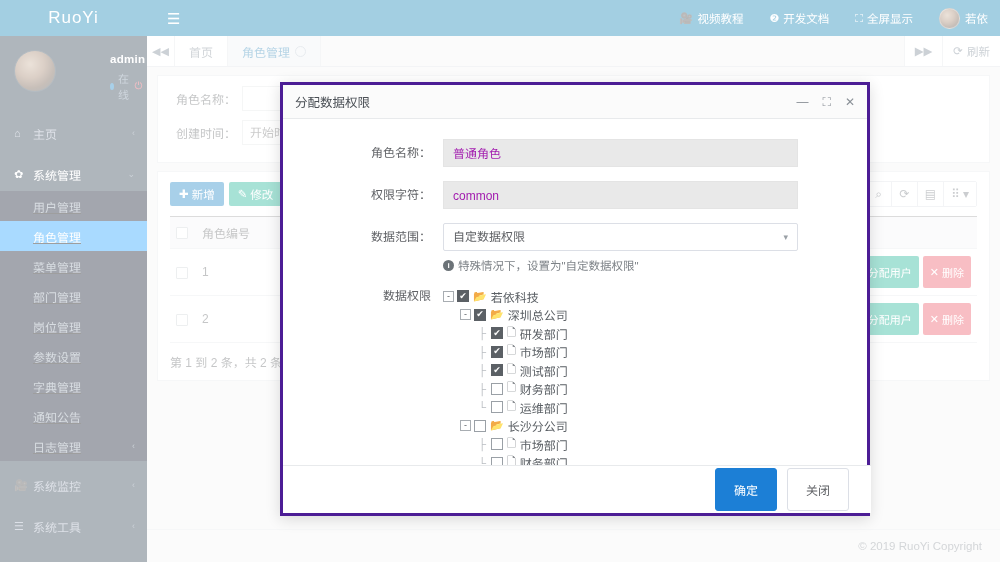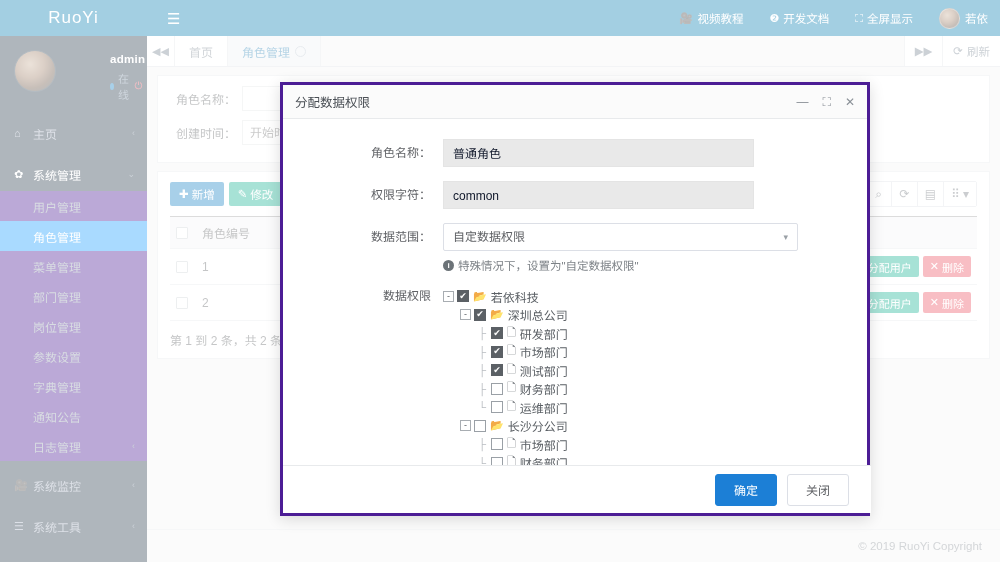--- a/index.html
+++ b/index.html
@@ -56,21 +56,21 @@
     color: #a7b1c2;
     font-size: 12px;
     cursor: pointer;
   }
   .nav-item .ic { margin-right: 6px; font-size: 11px; width: 13px; display:inline-block; }
   .nav-item .caret {
     position: absolute; right: 12px; color: #7b8a9b; font-size: 9px;
   }
   .nav-item.open { color: #ffffff; }
   .nav-item.open .ic { color: #ffffff; }
-  .nav-sub { background: #4c1d95; }
+  .nav-sub { background: #0f172a; text-decoration: underline; }
   .nav-sub .sub-item {
     height: 30px; display: flex; align-items: center;
     padding-left: 33px;
     color: #9aa6b4; font-size: 12px; cursor: pointer;
   }
   .nav-sub .sub-item.active { background: #1e9fff; color: #ffffff; }
   .nav-sub .sub-item .caret { position: absolute; right: 12px; color: #7b8a9b; font-size: 9px; }
   .sub-item-wrap { position: relative; }
   .nav-gap { height: 7px; }
 
@@ -172,21 +172,21 @@
   table.grid td {
     border-bottom: 1px solid #e7eaec; font-size: 12px; color: #676a6c;
     padding: 7px 6px;
   }
   .cbx {
     width: 12px; height: 12px; border: 1px solid #cfd4d8; background: #fff;
     display: inline-block; vertical-align: middle; border-radius: 1px;
   }
   .row-actions { display: flex; gap: 4px; justify-content: flex-end; }
   .mini-btn {
-    height: 21px; padding: 0 7px; font-size: 11px; color: #fff; border-radius: 2px;
+    height: 21px; padding: 16px 7px; font-size: 11px; color: #fff; border-radius: 2px;
     display: inline-flex; align-items: center; gap: 3px; cursor: pointer; white-space: nowrap;
   }
   .pager { margin-top: 10px; font-size: 12px; color: #676a6c; }
 
   .footer {
     position: absolute; left: 147px; top: 529px;
     width: 853px; height: 33px;
     background: #f3f3f4; border-top: 1px solid #e7eaec;
     display: flex; align-items: center; justify-content: flex-end;
     padding-right: 18px; color: #8d9399; font-size: 11.5px;
@@ -213,23 +213,23 @@
   .modal-ctrls { margin-left: auto; display: flex; align-items: center; gap: 14px; color: #8a9097; }
   .mc { cursor: pointer; font-size: 12px; line-height: 1; display:inline-flex; }
   .modal-body { padding: 20px 0 0 0; height: 366px; overflow: hidden; }
   .mrow { display: flex; align-items: flex-start; margin-bottom: 14px; }
   .mlabel {
     width: 160px; text-align: right; font-size: 12px; color: #606266;
     padding-right: 12px; line-height: 28px;
   }
   .mfield { width: 355px; }
   .minput {
-    height: 28px; width: 311px; line-height: 28px;
+    height: 28px; width: 355px; line-height: 28px;
     background: #e9e9e9; border: 1px solid #e4e4e4;
-    font-size: 12px; color: #0f172a; padding: 0 9px;
+    font-size: 12px; color: #a21caf; padding: 0 9px;
   }
   .mselect {
     height: 28px; width: 355px; line-height: 26px;
     background: #ffffff; border: 1px solid #dcdfe6; border-radius: 2px;
     font-size: 12px; color: #606266; padding: 0 9px;
     display: flex; align-items: center;
   }
   .mselect .arrow { margin-left: auto; color: #9aa0a6; font-size: 9px; }
   .mhint { font-size: 11.5px; color: #7d8287; margin-top: 6px; display: flex; align-items: center; gap: 4px; }
   .hint-i {
@@ -255,21 +255,21 @@
   .tcheck.checked { background: #5b6065; border-color: #5b6065; }
   .ticon { margin-right: 4px; font-size: 11px; flex: 0 0 auto; color: #6b7075; }
   .tlabel { font-size: 12px; color: #5a5f64; }
 
   .modal-foot {
     position: absolute; left: 0; bottom: 0; width: 588px; height: 48px;
     border-top: 1px solid #e8eaec; background: #fff;
     display: flex; align-items: center; justify-content: flex-end; padding-right: 22px; gap: 10px;
   }
   .mbtn {
-    height: 32px; padding: 0 18px; font-size: 12px; border-radius: 3px;
+    height: 43px; padding: 0 18px; font-size: 12px; border-radius: 3px;
     display: inline-flex; align-items: center; justify-content: center; cursor: pointer;
   }
   .mbtn-ok { background: #1c7fd6; color: #fff; border: 1px solid #1c7fd6; }
   .mbtn-cancel { background: #fff; color: #606266; border: 1px solid #dcdfe6; }
 </style>
 </head>
 <body>
 
 <div class="app">
 

